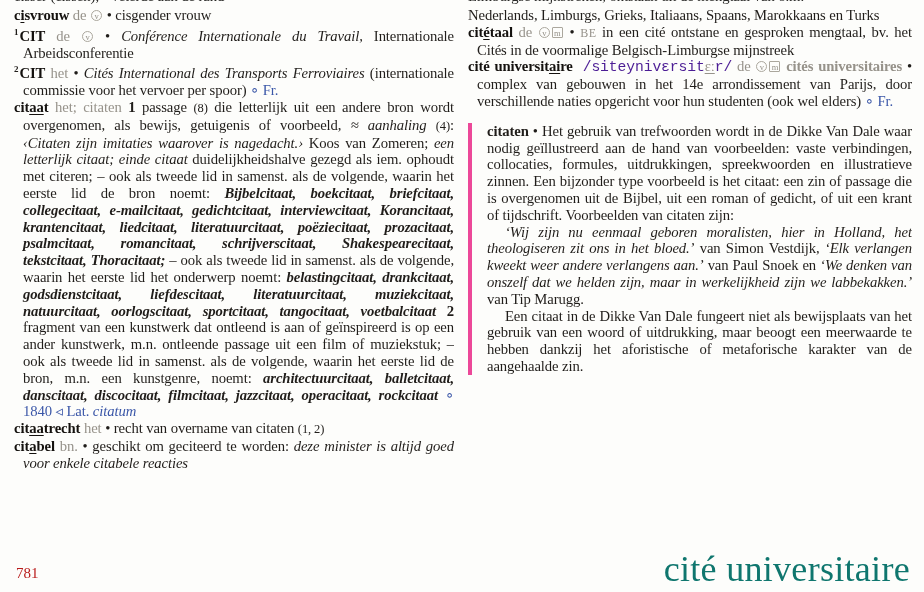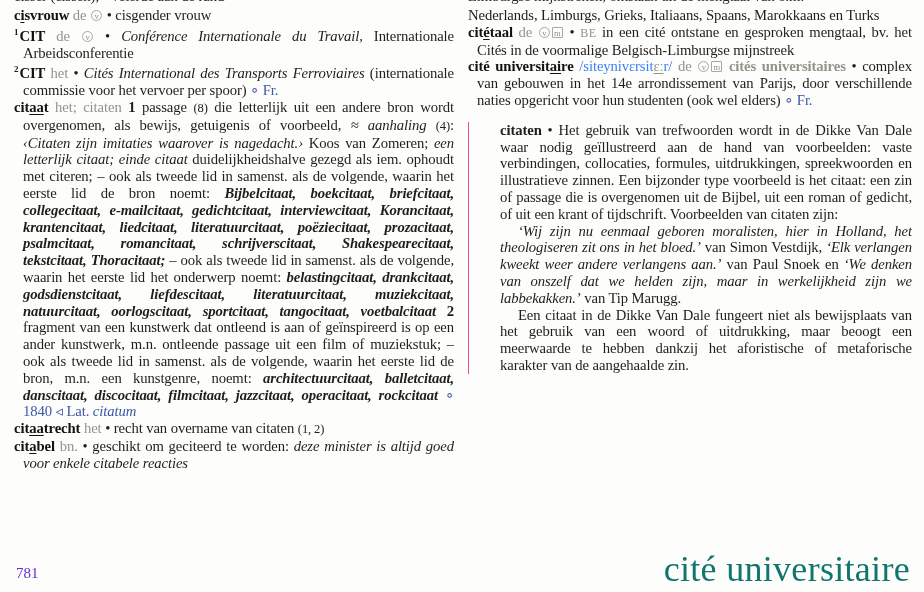--- a/index.html
+++ b/index.html
@@ -25,35 +25,35 @@
   .r-sup{font-weight:bold;font-size:9px;vertical-align:6px;margin-right:1px;letter-spacing:0;}
   .r-gram{color:#96928a;}
   .r-gramb{color:#96928a;font-weight:bold;}
   .r-lbl{color:#96928a;font-size:12px;letter-spacing:0.4px;}
   .r-it{font-style:italic;}
   .r-bit{font-weight:bold;font-style:italic;}
   .r-b{font-weight:bold;}
   .r-num{font-size:12.5px;}
   .r-etym{color:#3b57a8;}
   .r-etymit{color:#3b57a8;font-style:italic;}
-  .r-pron{color:#3b82f6;}
+  .r-pron{color:#4c1d95;font-family:Liberation Mono, monospace;}
   .r-pronu{color:#96928a;text-decoration:underline;text-decoration-thickness:1px;text-underline-offset:2px;}
   .r-symv,.r-symm{
     display:inline-block;width:11px;height:11px;line-height:10px;text-align:center;
     font-size:8.5px;color:#96928a;border:1px solid #aba79d;vertical-align:1px;
     margin:0 1px;box-sizing:border-box;text-indent:0;font-style:normal;font-weight:normal;
   }
   .r-symv{border-radius:50%;}
   .r-symm{border-radius:1px;}
   
-  .infobox{margin-top:13px;border-left:1px solid #ec4899;padding-left:31px;}
+  .infobox{margin-top:13px;border-left:4px solid #ec4899;padding-left:15px;}
   .boxp{margin:0;}
   .boxp.indent{text-indent:18px;}
   
-  .footer-page{position:absolute;left:16px;bottom:10px;font-size:15px;color:#6d28d9;}
+  .footer-page{position:absolute;left:16px;bottom:10px;font-size:15px;color:#b91c1c;}
   .footer-head{position:absolute;right:14px;bottom:2px;font-size:36px;color:#0f766e;letter-spacing:0.3px;}
 </style>
 </head>
 <body>
 
 <div class="page">
 
   <div class="col col-left">
     <div class="cutline">
       <span class="inner"><span class="r-txt">cisser (cissen); • veterde aan de rand</span></span>

